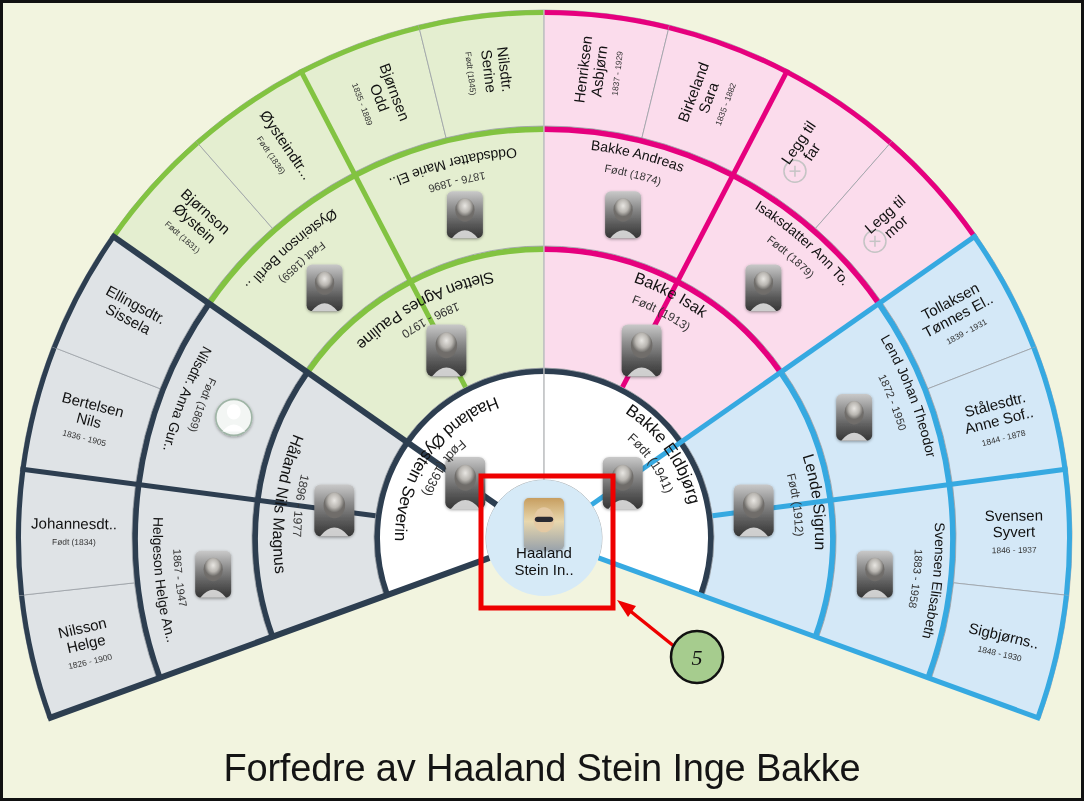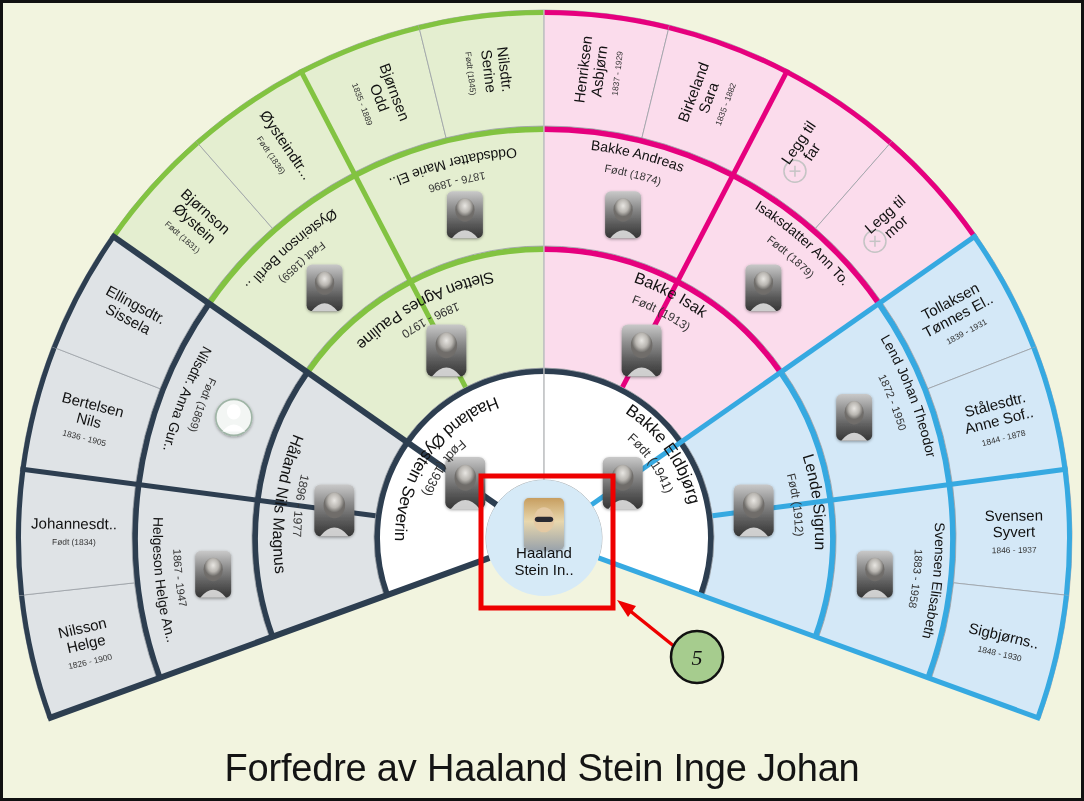--- a/index.html
+++ b/index.html
@@ -382,14 +382,14 @@
         <circle cx="541" cy="535" r="58" fill="#d6eaf7"></circle>
         <g transform="translate(521,495)" filter="url(#sh)">
           <rect x="0" y="0" width="40" height="52" rx="4.8" fill="url(#selfph)"></rect>
           <ellipse cx="20" cy="21.84" rx="10.4" ry="12.48" fill="#e4c9a3"></ellipse>
           <rect x="10.8" y="18.72" width="18.400000000000002" height="5.2" rx="3" fill="#2c2c33"></rect>
         </g>
         <text x="541" y="555" text-anchor="middle" font-size="15" class="seg-name">Haaland</text>
         <text x="541" y="572" text-anchor="middle" font-size="15" class="seg-name">Stein In..</text>
       </g>
     </svg>
-  <div id="title">Forfedre av Haaland Stein Inge Johan</div>
+  <div id="title">Forfedre av Haaland Stein Inge Bakke</div>
 </div>
 
 </body></html>

